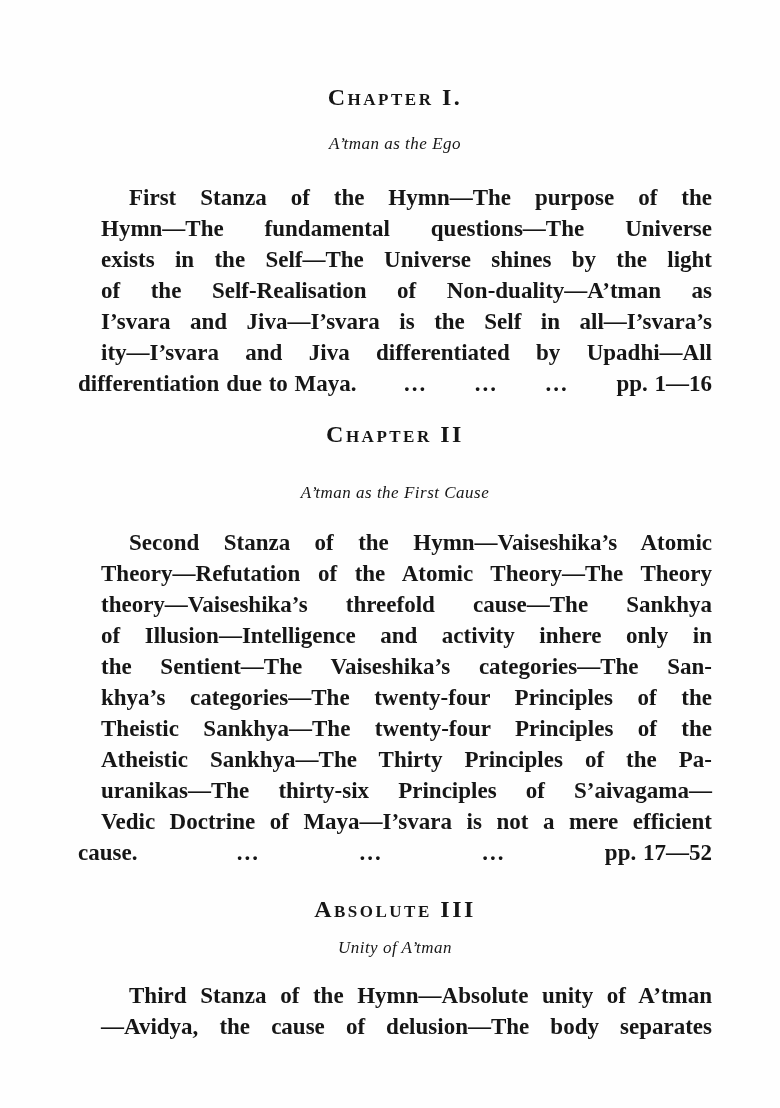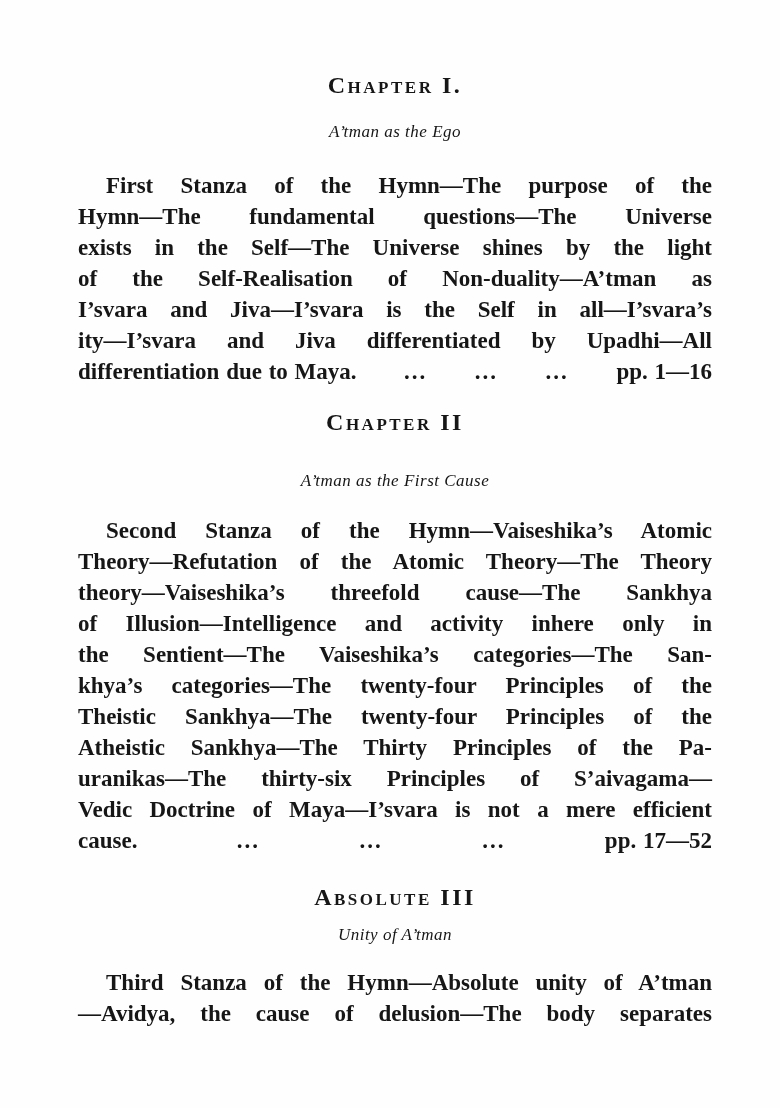--- a/index.html
+++ b/index.html
@@ -12,21 +12,21 @@
     box-sizing: border-box;
     width: 780px;
     height: 1108px;
     background: #fefefe;
     color: #161616;
     font-family: "Liberation Serif", serif;
     padding: 72px 68px 0 78px;
     overflow: hidden;
   }
   .chap-head {
-    margin: 0;
+    margin: 12px;
     text-align: center;
     font-size: 24px;
     line-height: 26px;
     font-variant: small-caps;
     letter-spacing: 2.5px;
     font-weight: 600;
   }
   .chap-sub {
     text-align: center;
     font-style: italic;
@@ -46,20 +46,21 @@
   .c2 { margin-top: 22px; }
   .c2 .chap-sub { margin-top: 32px; }
   .c2 .para { margin-top: 20px; }
   .c3 { margin-top: 28px; }
   .c3 .chap-sub { margin-top: 11px; }
   .c3 .para { margin-top: 18px; }
   .line {
     text-align: justify;
     text-align-last: justify;
     white-space: normal;
+    margin-left: 23px;
   }
   .indent { padding-left: 28px; }
   .closing {
     display: flex;
     justify-content: space-between;
     align-items: baseline;
   }
   .closing .dots { letter-spacing: 2px; }
 </style>
 </head>

